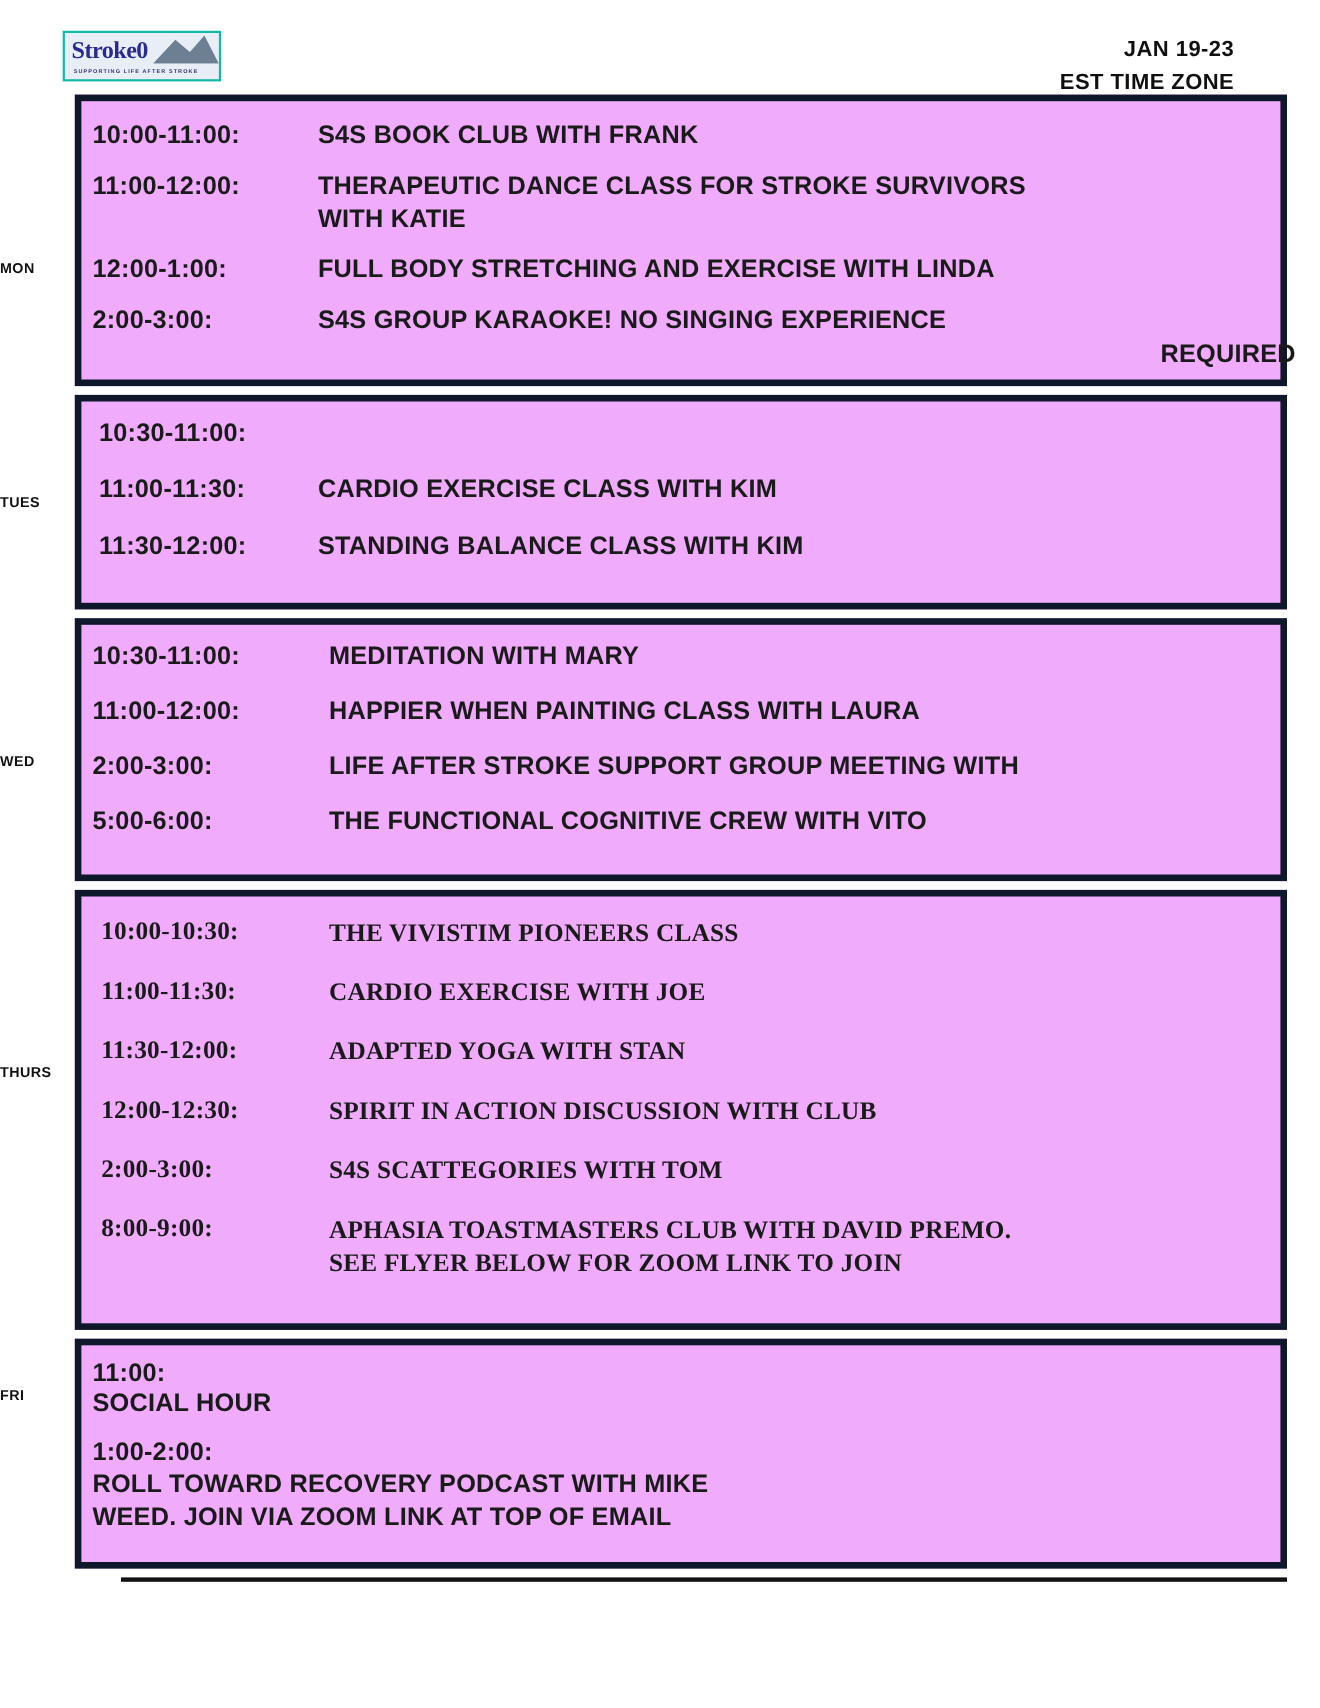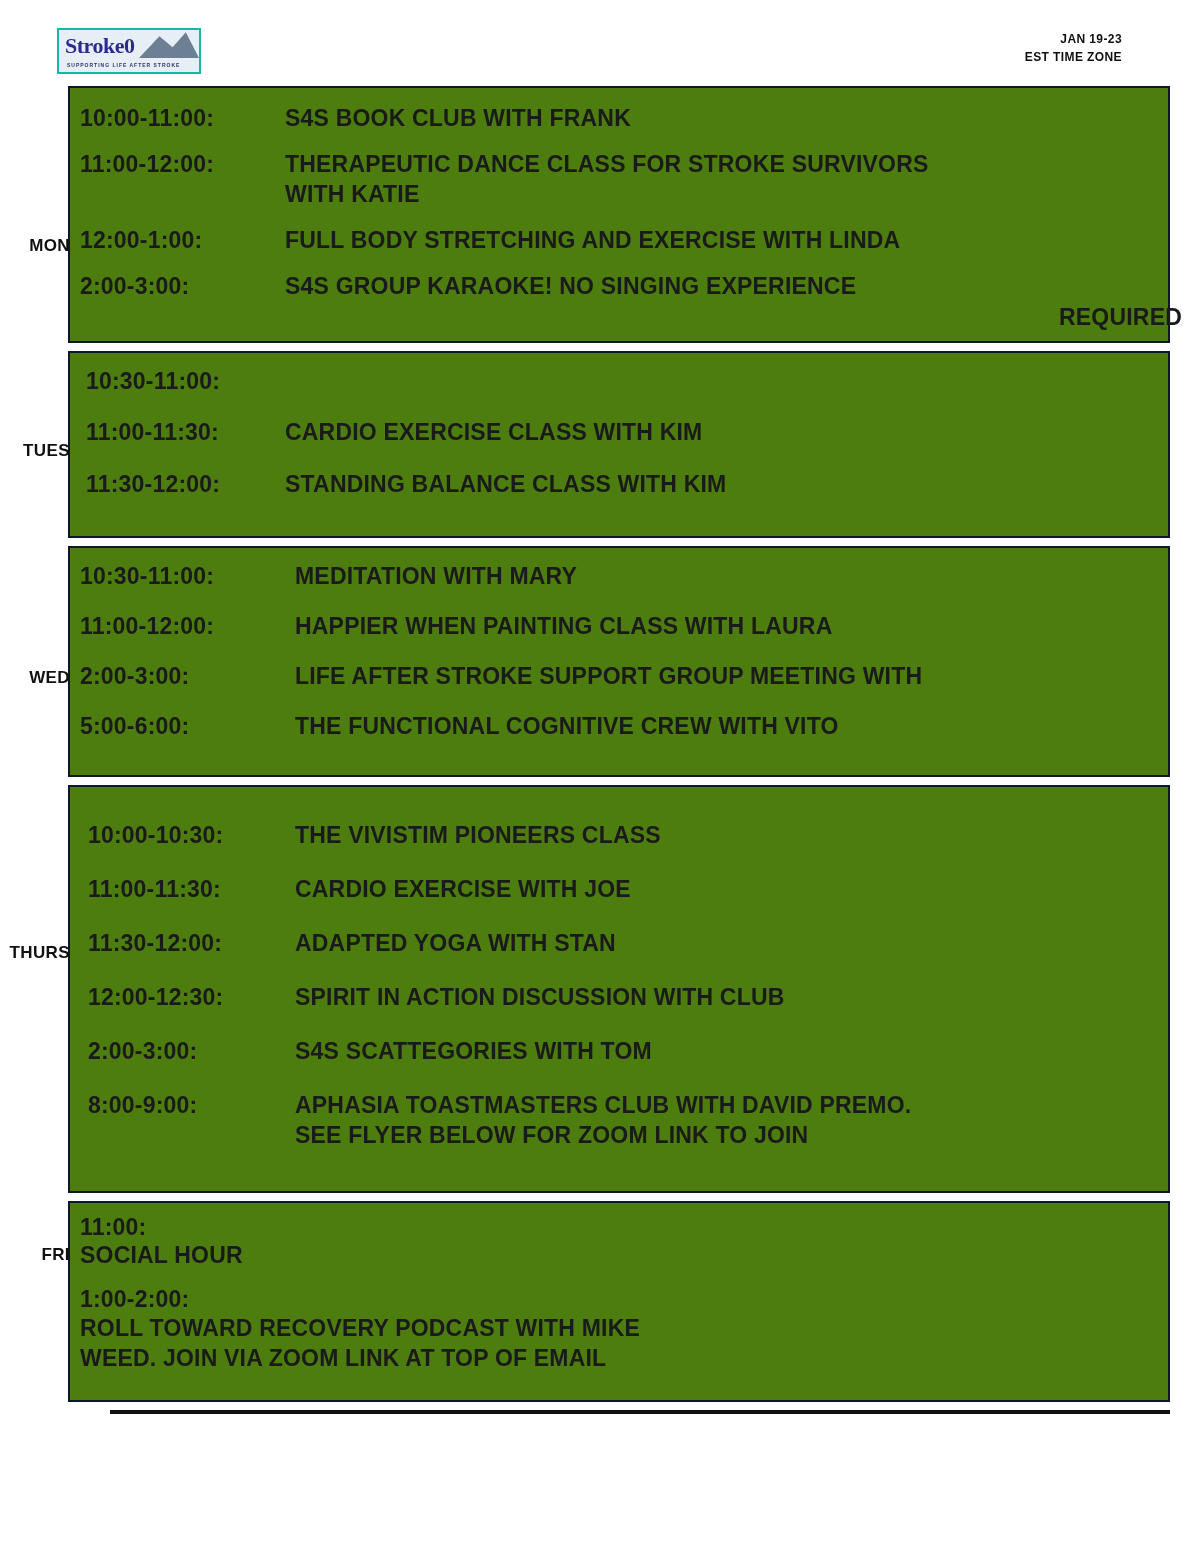--- a/index.html
+++ b/index.html
@@ -61,51 +61,51 @@
     color: #33336a;
   }
   .header-right {
     position: absolute;
     right: 78px;
     top: 30px;
     text-align: right;
     line-height: 1.5;
   }
   .header-right .line {
-    font-size: 12px;
+    font-size: 20px;
     font-weight: 700;
     letter-spacing: 0.4px;
     color: #101010;
   }
 
   
   .schedule {
     position: relative;
     padding: 0 0 0 0;
   }
   .day-row {
     position: relative;
     margin: 0 0 8px 0;
   }
   .day-label {
     position: absolute;
     left: 0;
     width: 70px;
-    text-align: right;
-    font-size: 17px;
+    text-align: left;
+    font-size: 13px;
     font-weight: 700;
     letter-spacing: 0.4px;
     color: #111;
     z-index: 3;
   }
   .day-box {
     margin-left: 68px;
     margin-right: 30px;
-    border: 2px solid #0f172a;
-    background: #4d7c0f;
+    border: 6px solid #0f172a;
+    background: #f0abfc;
     padding: 14px 12px 14px 10px;
   }
   .entry {
     display: flex;
     align-items: flex-start;
     margin-bottom: 16px;
   }
   .entry:last-child { margin-bottom: 0; }
   .entry .time {
     flex: 0 0 auto;
@@ -141,21 +141,21 @@
     margin-top: 2px;
     margin-right: -26px;
   }
 
   .row-tues .entry { margin-bottom: 22px; }
   .row-tues .entry .time { min-width: 205px; padding-left: 6px; }
 
   .row-wed .entry { margin-bottom: 20px; }
   .row-wed .entry .time { min-width: 215px; }
 
-  .row-thurs .day-box { padding-top: 34px; padding-bottom: 16px; }
+  .row-thurs .day-box { padding-top: 18px; padding-bottom: 16px; font-family: Liberation Serif, serif; }
   .row-thurs .entry { margin-bottom: 24px; }
   .row-thurs .entry .time { min-width: 215px; padding-left: 8px; }
 
   .row-fri .day-box { padding-top: 10px; padding-bottom: 12px; }
   .row-fri .entry { margin-bottom: 14px; flex-direction: column; }
   .row-fri .entry .time { min-width: 200px; }
 
   .footer-rule {
     margin: 6px 30px 0 110px;
     border-top: 4px solid #111111;

